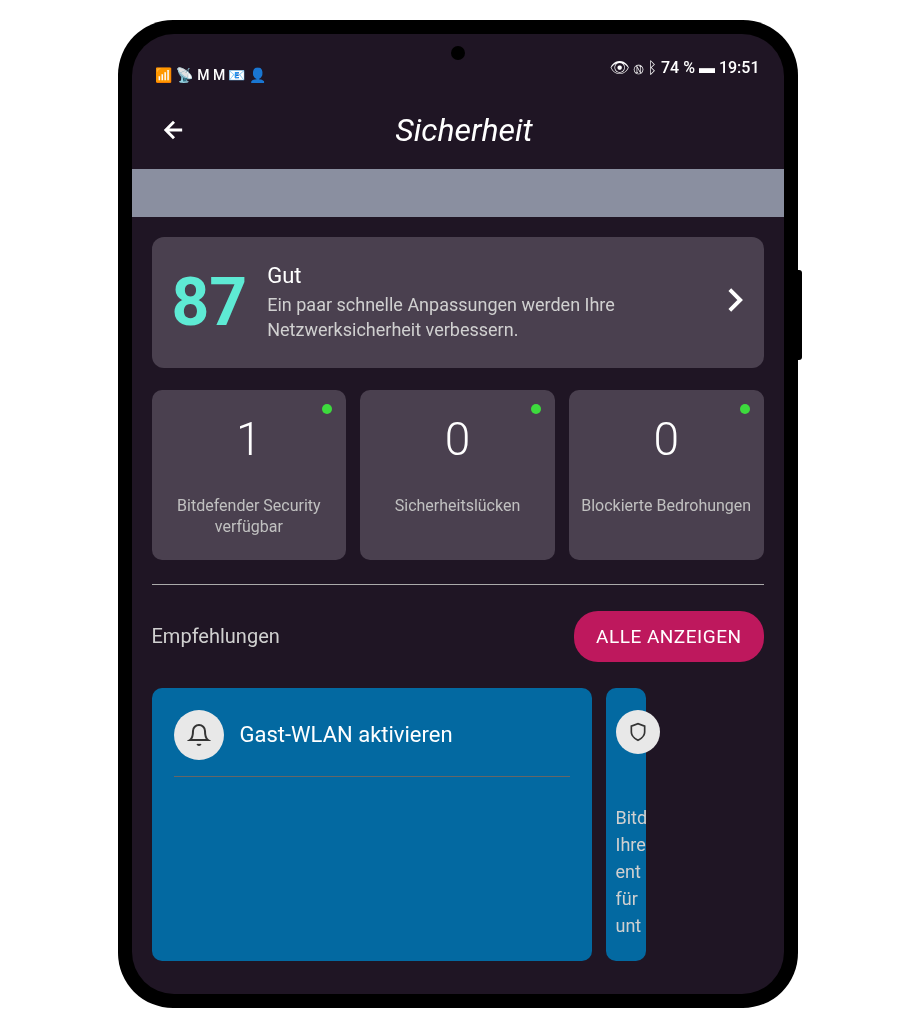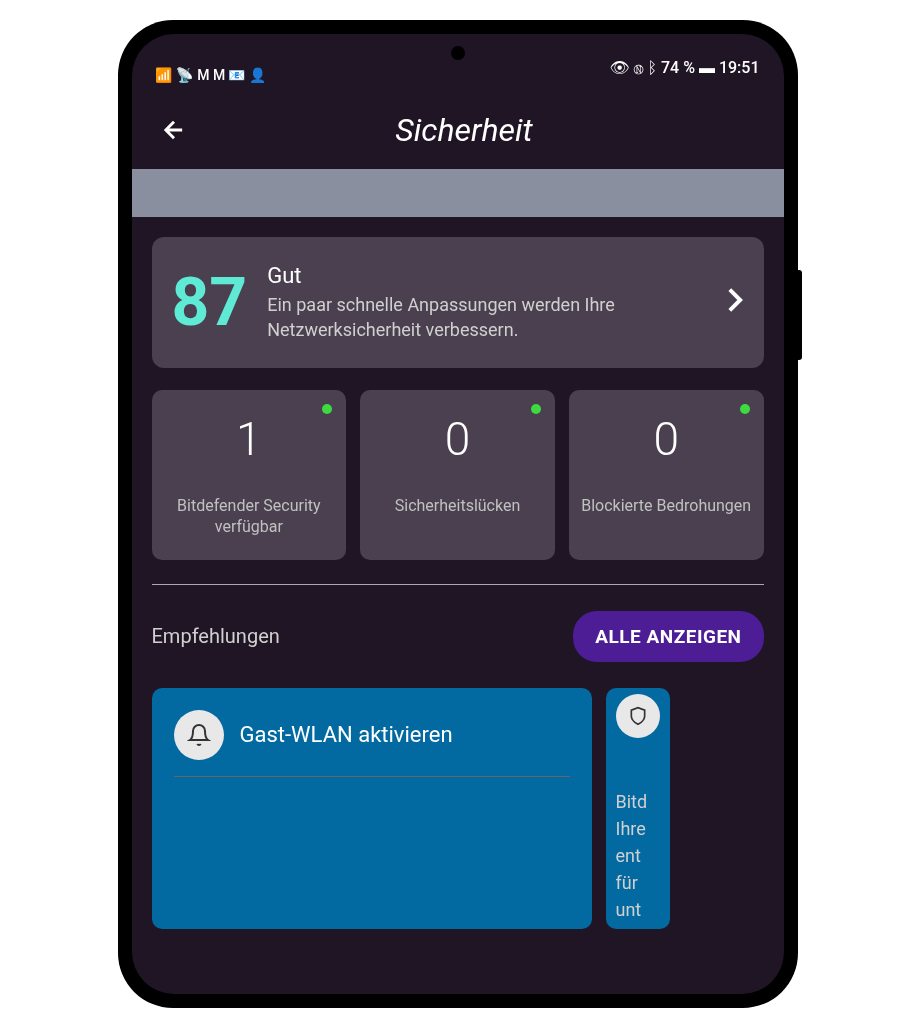--- a/index.html
+++ b/index.html
@@ -172,26 +172,26 @@
       display: flex;
       justify-content: space-between;
       align-items: center;
       margin-bottom: 26px;
     }
     .recommendations-title {
       color: #d0d0d0;
       font-size: 20px;
     }
     .show-all-button {
-      background: #4c1d95;
+      background: #be185d;
       color: #fff;
       padding: 14px 22px;
       border-radius: 24px;
       font-size: 19px;
-      font-weight: 700;
+      font-weight: 400;
       letter-spacing: 0.5px;
       cursor: pointer;
       border: none;
     }
     .recommendation-cards {
       display: flex;
       gap: 14px;
       overflow: hidden;
     }
     .recommendation-card {
@@ -225,22 +225,22 @@
       color: #fff;
       font-size: 22px;
       font-weight: 400;
     }
     .recommendation-body {
       color: #d0d0d0;
       font-size: 19px;
       line-height: 1.5;
     }
     .recommendation-card.partial {
-      width: 64px;
-      padding: 6px 10px;
+      width: 40px;
+      padding: 22px 10px;
     }
     .shield-icon {
       width: 44px;
       height: 44px;
       background: #e8e8e8;
       border-radius: 50%;
       display: flex;
       align-items: center;
       justify-content: center;
       font-size: 20px;

